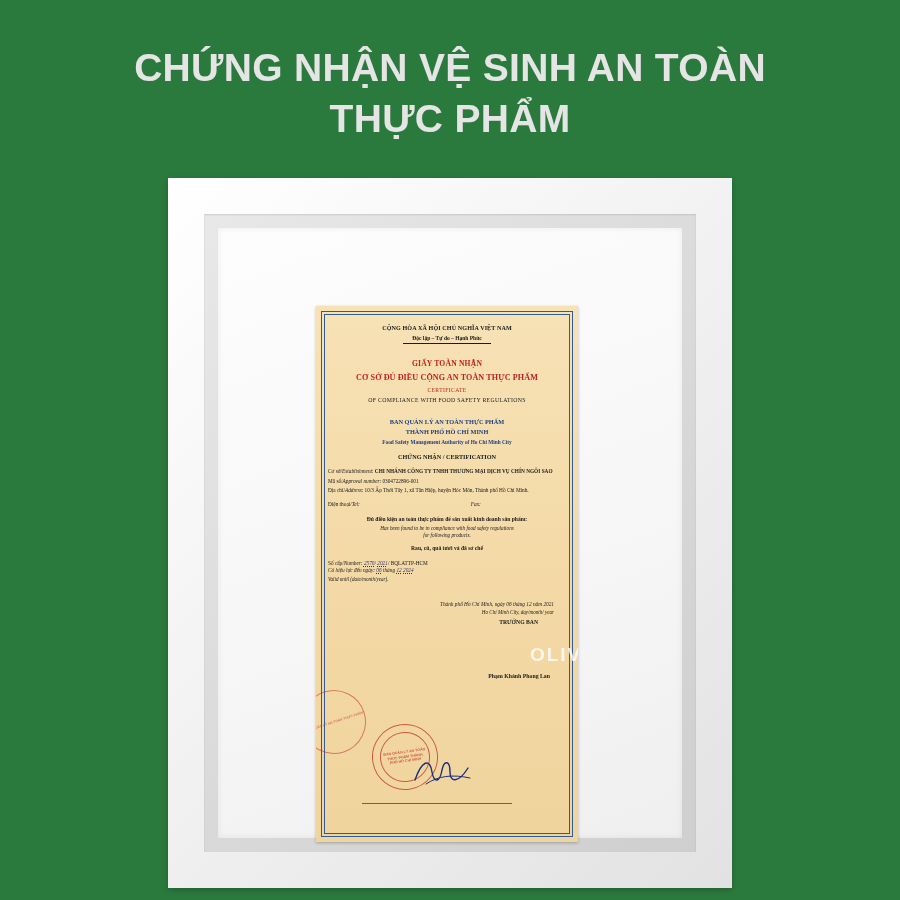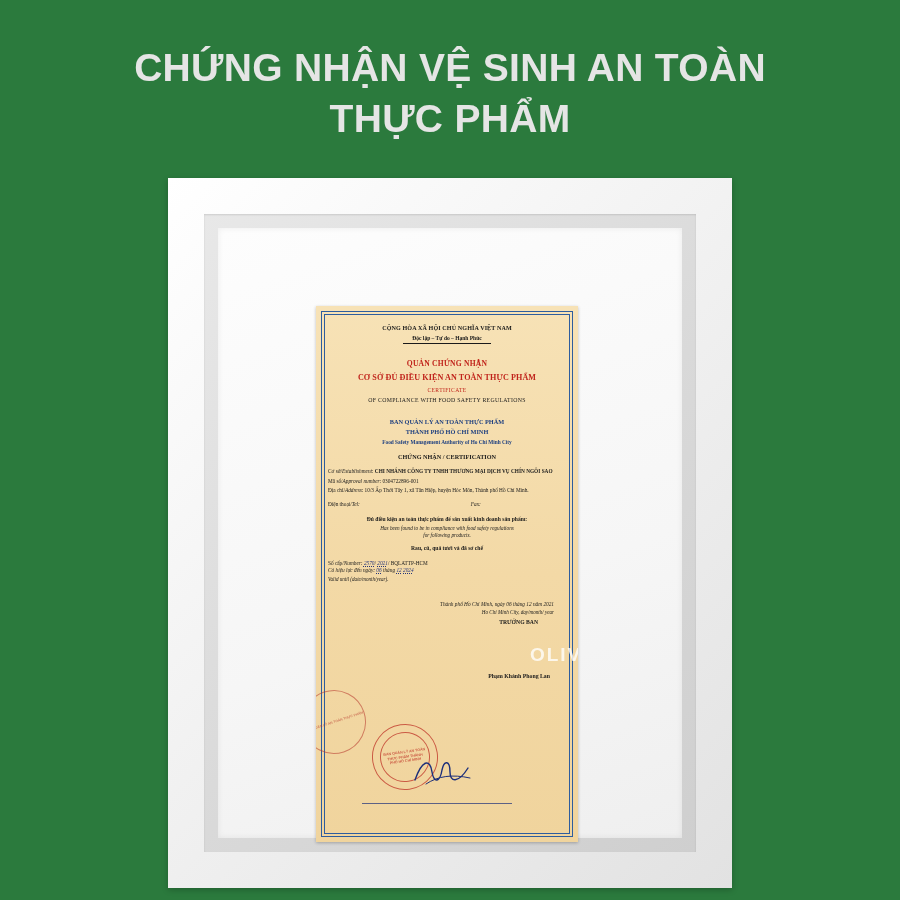--- a/index.html
+++ b/index.html
@@ -333,22 +333,22 @@
       <div class="cert-wrap">
         <div class="cert-border-outer"></div>
         <div class="cert-border-inner"></div>
 
         <div class="cert-content">
 
           <div class="ctr nation">CỘNG HÒA XÃ HỘI CHỦ NGHĨA VIỆT NAM</div>
           <div class="ctr motto">Độc lập – Tự do – Hạnh Phúc</div>
           <div class="motto-underline"></div>
 
-          <div class="ctr title-1 red">QUẢN CHỨNG NHẬN</div>
-          <div class="ctr title-2 red">CƠ SỞ ĐỦ ĐIỀU KIỆN AN TOÀN THỰC PHẨM</div>
+          <div class="ctr title-1 red">GIẤY TOÀN NHẬN</div>
+          <div class="ctr title-2 red">CƠ SỞ ĐỦ ĐIỀU CỘNG AN TOÀN THỰC PHẨM</div>
           <div class="ctr title-en-1 red">CERTIFICATE</div>
           <div class="ctr title-en-2">OF COMPLIANCE WITH FOOD SAFETY REGULATIONS</div>
 
           <div class="ctr authority-1 blue">BAN QUẢN LÝ AN TOÀN THỰC PHẨM</div>
           <div class="ctr authority-2 blue">THÀNH PHỐ HỒ CHÍ MINH</div>
           <div class="ctr authority-en blue">Food Safety Management Authority of Ho Chi Minh City</div>
 
           <div class="ctr certify">CHỨNG NHẬN / CERTIFICATION</div>
 
           <div class="fields">

